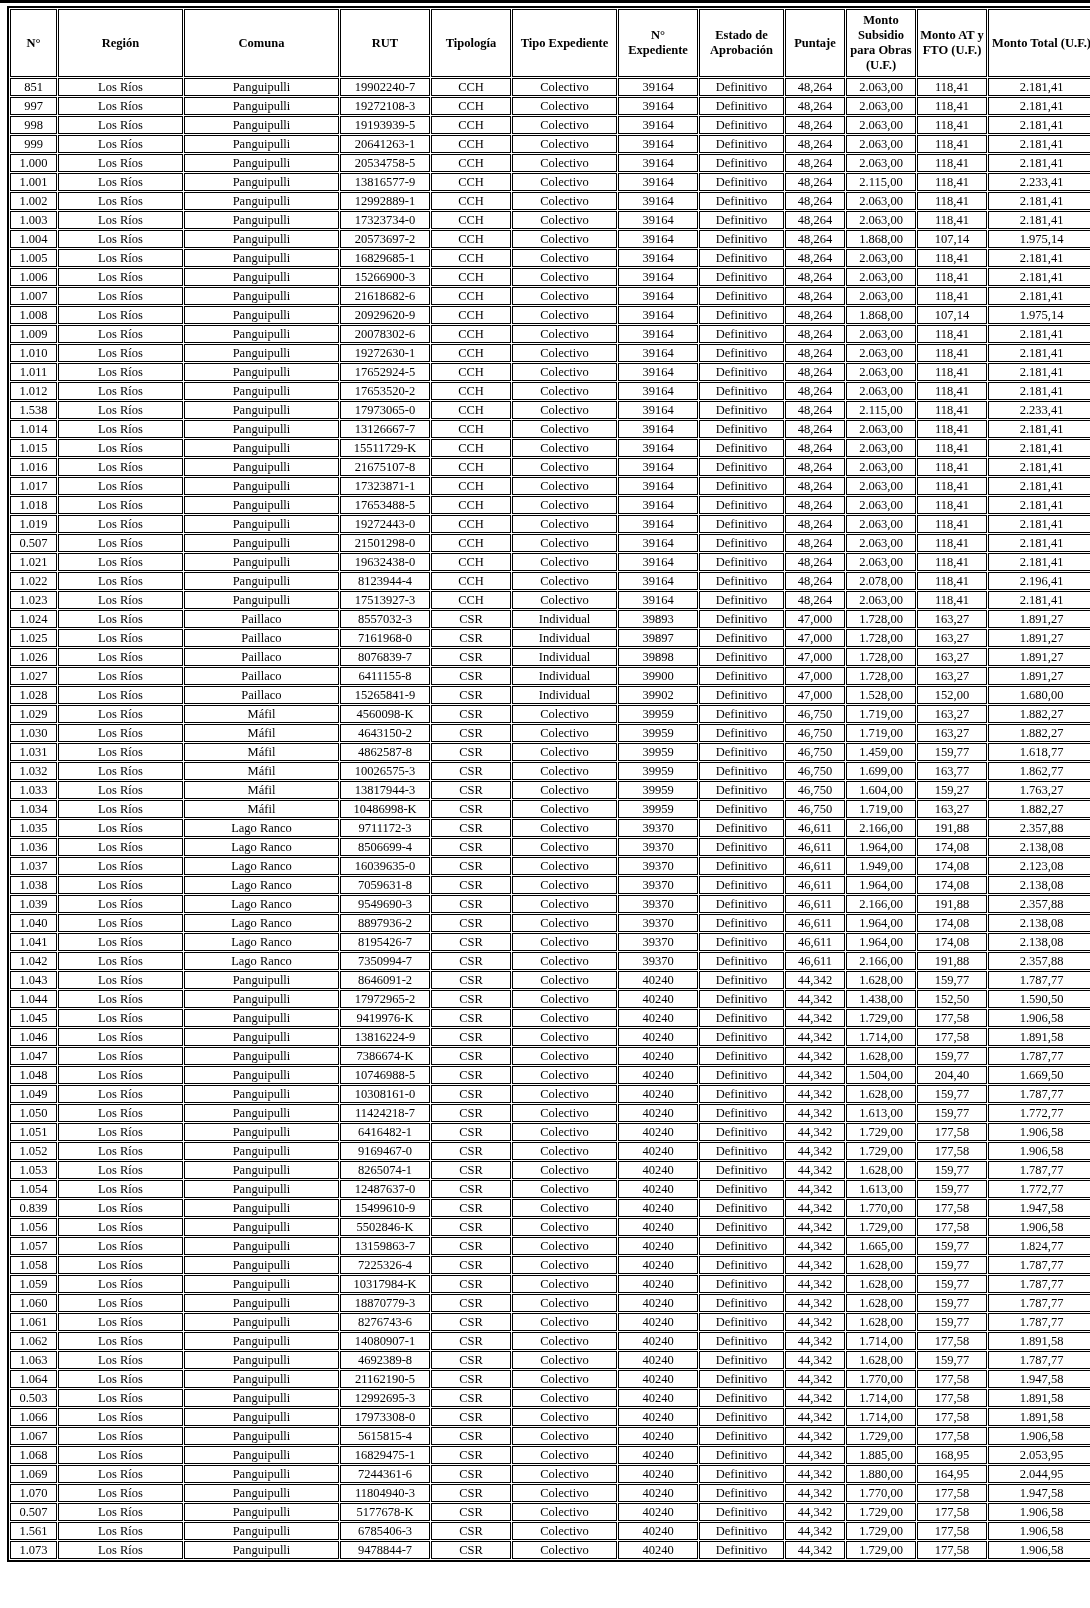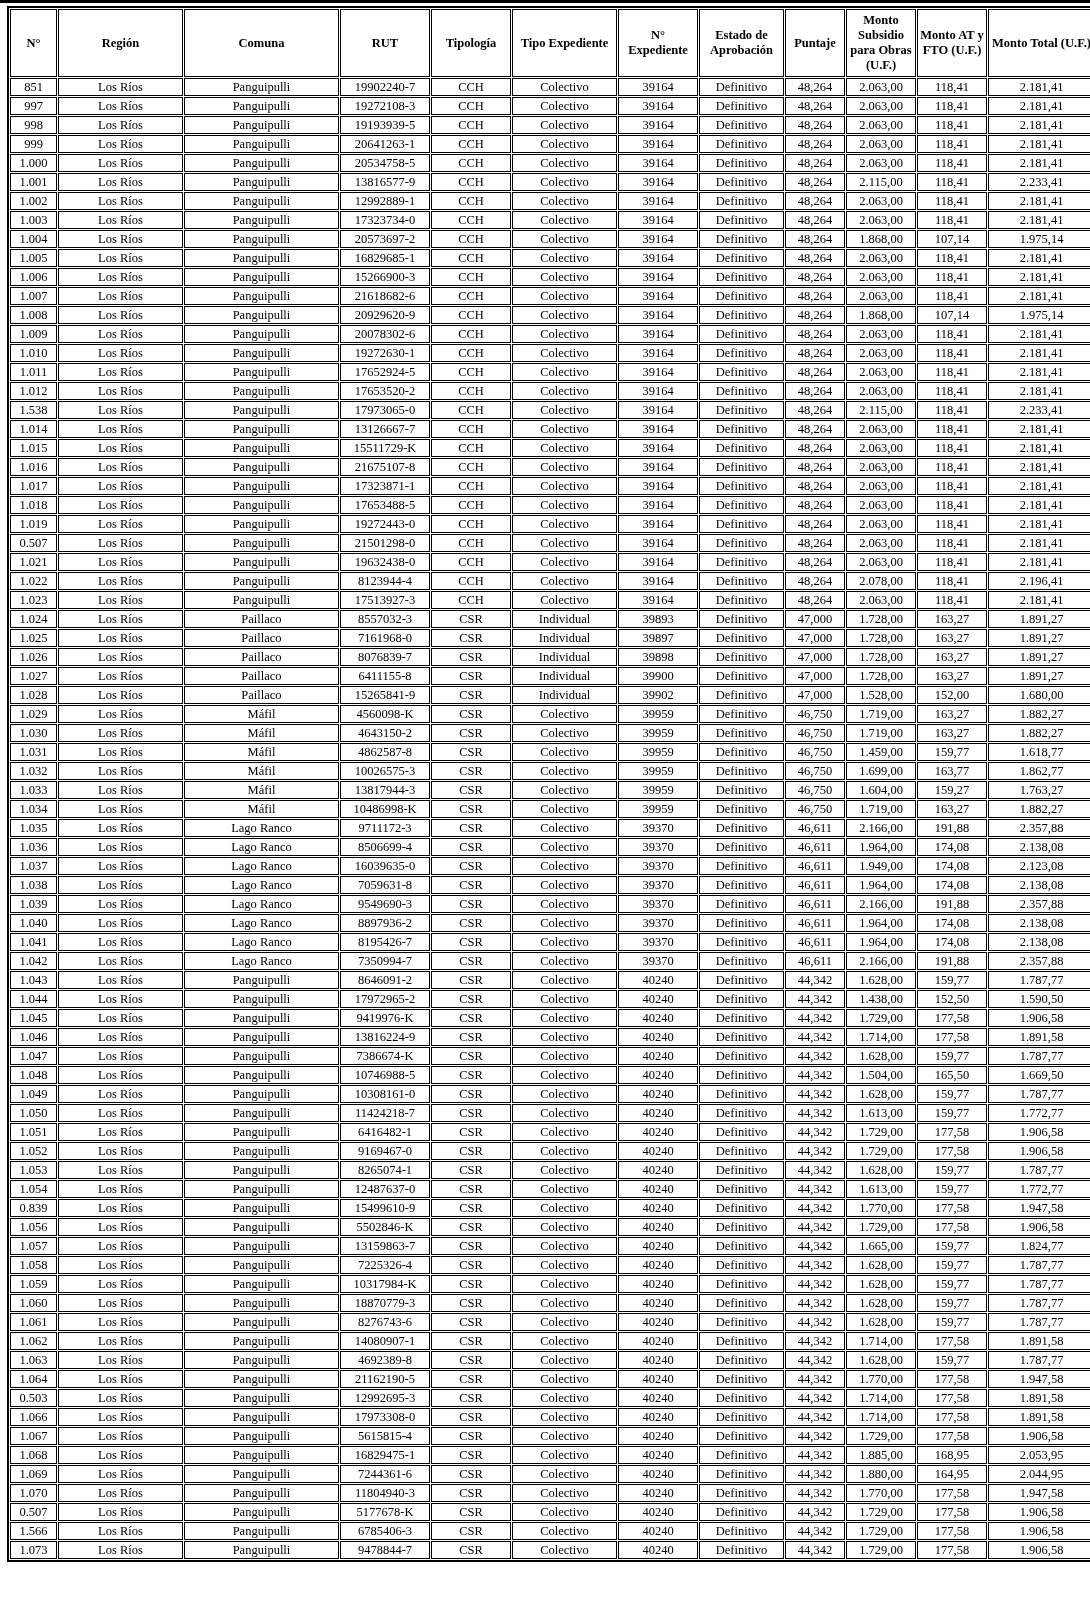--- a/index.html
+++ b/index.html
@@ -805,21 +805,21 @@
           <td>1.048</td>
           <td>Los Ríos</td>
           <td>Panguipulli</td>
           <td>10746988-5</td>
           <td>CSR</td>
           <td>Colectivo</td>
           <td>40240</td>
           <td>Definitivo</td>
           <td>44,342</td>
           <td>1.504,00</td>
-          <td>165,50</td>
+          <td>204,40</td>
           <td>1.669,50</td>
         </tr>
         <tr>
           <td>1.049</td>
           <td>Los Ríos</td>
           <td>Panguipulli</td>
           <td>10308161-0</td>
           <td>CSR</td>
           <td>Colectivo</td>
           <td>40240</td>
@@ -1131,21 +1131,21 @@
           <td>CSR</td>
           <td>Colectivo</td>
           <td>40240</td>
           <td>Definitivo</td>
           <td>44,342</td>
           <td>1.729,00</td>
           <td>177,58</td>
           <td>1.906,58</td>
         </tr>
         <tr>
-          <td>1.566</td>
+          <td>1.561</td>
           <td>Los Ríos</td>
           <td>Panguipulli</td>
           <td>6785406-3</td>
           <td>CSR</td>
           <td>Colectivo</td>
           <td>40240</td>
           <td>Definitivo</td>
           <td>44,342</td>
           <td>1.729,00</td>
           <td>177,58</td>

